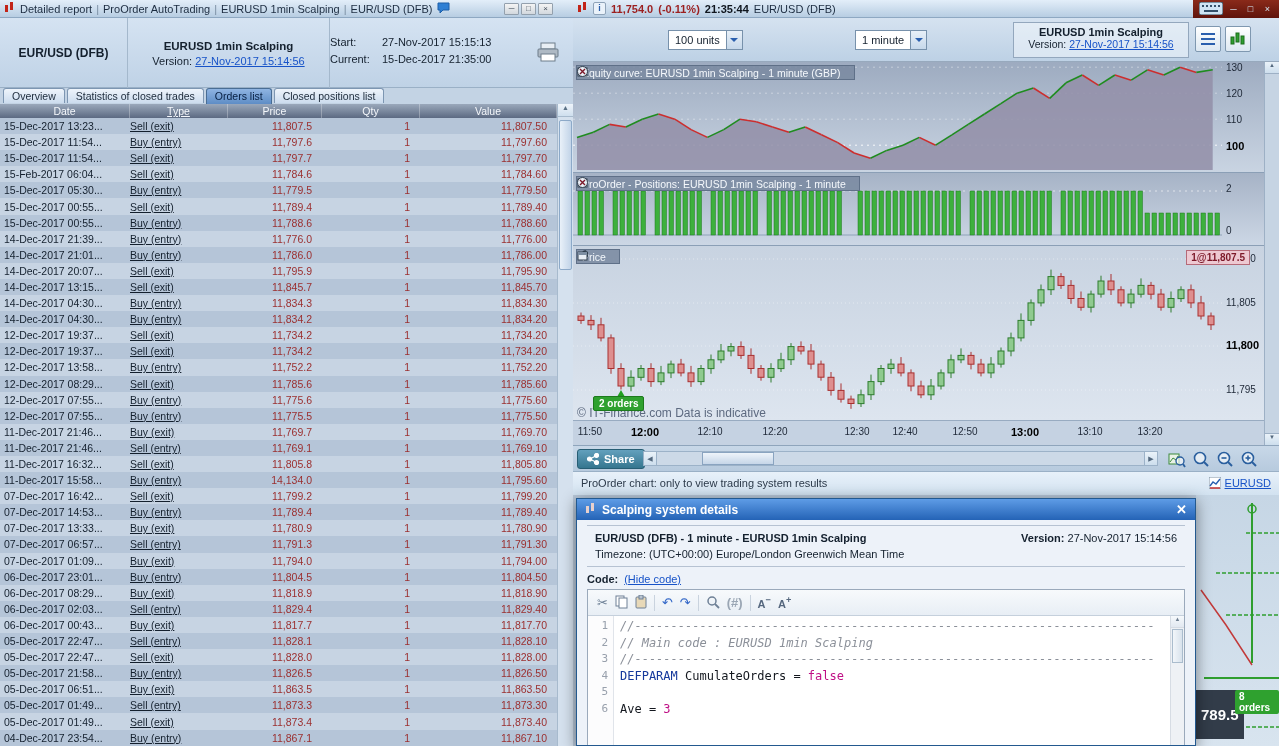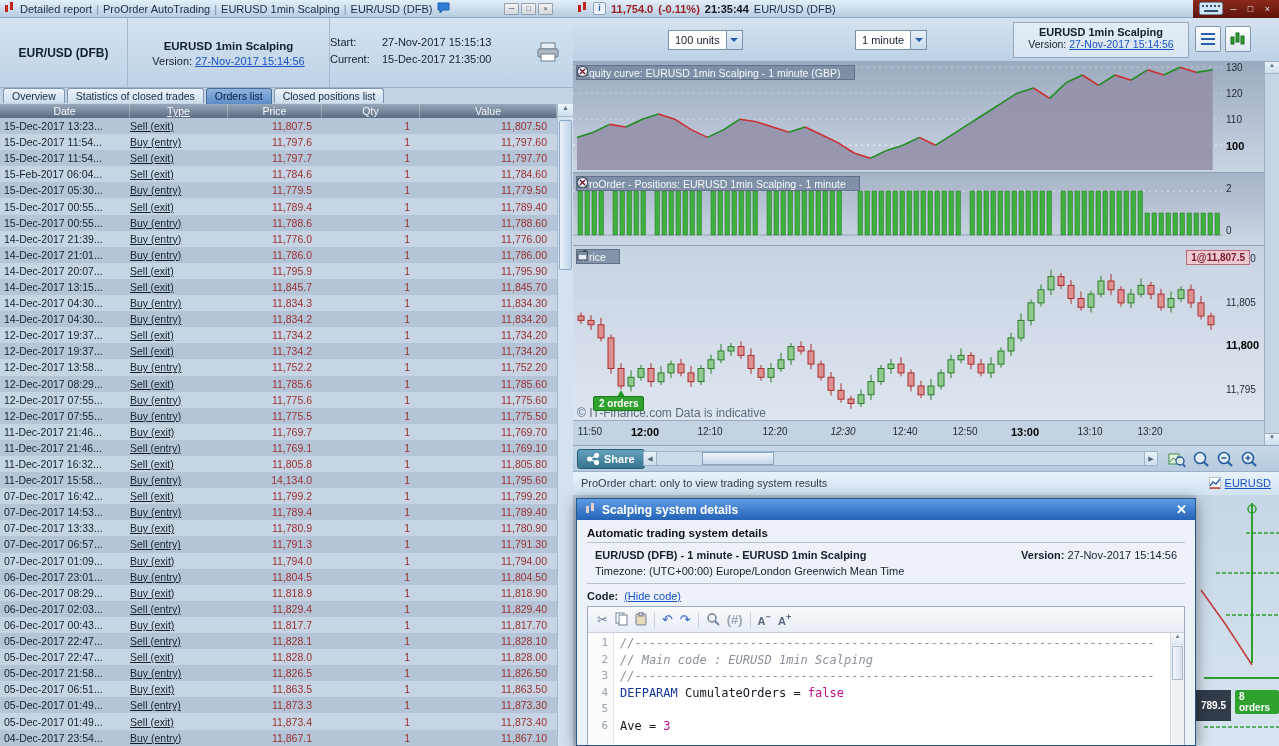--- a/index.html
+++ b/index.html
@@ -146,21 +146,21 @@
   
   .statusbar { position:absolute; top:471px; left:0; width:706px; height:24px;
                background:linear-gradient(#e8f1fa,#d2e2f0); border-top:1px solid #9ab0c6; }
   .statusbar .stext { position:absolute; left:8px; top:5px; color:#2c3a4a; }
   .statusbar .slink { position:absolute; right:8px; top:5px; display:flex; gap:4px; align-items:center; }
   .lowbg { position:absolute; top:495px; left:0; width:706px; height:251px; background:#b7c6d7; }
   
   .strip { position:absolute; left:1196px; top:495px; width:83px; height:251px; z-index:3;
            background:linear-gradient(#c6d6e5,#d8e4ef); overflow:hidden; }
   .sbadge1 { position:absolute; left:0; top:195px; background:#323c49; color:#fff;
-             font-size:10px; font-weight:bold; padding:10px 5px; }
+             font-size:15px; font-weight:bold; padding:16px 5px; }
   .sbadge2 { position:absolute; left:39px; top:195px; background:#2fa12f; color:#fff;
              font-size:10px; font-weight:bold; padding:1px 4px; border-radius:2px; }
   
   .dialog { position:absolute; left:576px; top:498px; width:620px; height:248px; z-index:10;
             background:#edf2f9; border:1px solid #23598f; box-shadow:0 3px 14px rgba(0,0,0,.45); overflow:hidden; }
   .dtitle { height:21px; background:linear-gradient(#5e9ce6,#2463b6); display:flex; align-items:center;
             gap:6px; padding:0 8px; color:#fff; font-weight:bold; font-size:12px; }
   .dclose { margin-left:auto; font-size:13px; font-weight:bold; color:#fff; cursor:pointer; }
   .dbody { padding:5px 10px 0 10px; }
   .dsection { font-weight:bold; font-size:11.5px; margin:2px 0 3px; color:#10161e; }
@@ -955,21 +955,21 @@
           <div class="ylab b" style="top: 93px;">11,800</div>
           <div class="ylab" style="top: 138px;">11,795</div>
         </div>
     </div>
 
     <div class="taxis" id="taxis">
         <div class="xlab" style="left: 17px;">11:50</div>
         <div class="xlab b" style="left: 72px;">12:00</div>
         <div class="xlab" style="left: 137px;">12:10</div>
         <div class="xlab" style="left: 202px;">12:20</div>
-        <div class="xlab" style="left: 270px; font-style: italic;">12:30</div>
+        <div class="xlab" style="left: 284px;">12:30</div>
         <div class="xlab" style="left: 332px;">12:40</div>
         <div class="xlab" style="left: 392px;">12:50</div>
         <div class="xlab b" style="left: 452px;">13:00</div>
         <div class="xlab" style="left: 517px;">13:10</div>
         <div class="xlab" style="left: 577px;">13:20</div>
       </div>
 
     <div class="chscroll">
       <div class="arr">▲</div>
       <div class="arr bot">▼</div>
@@ -1059,21 +1059,20 @@
     <span>
       <svg width="11" height="11">
           <rect x="1" y="3" width="3" height="7" fill="#e8d0cc"></rect>
           <rect x="6" y="0" width="3" height="8" fill="#e8d0cc"></rect>
         </svg>
     </span>
     <span>Scalping system details</span>
     <span class="dclose">✕</span>
   </div>
   <div class="dbody">
-    <div class="dsection">Automatic trading system details</div>
     <hr>
     <div class="dinfo">
       <div class="drow">
         <span class="dinst">EUR/USD (DFB) - 1 minute - EURUSD 1min Scalping</span>
         <span>
           <span class="dverlab">Version:</span>
           <span>27-Nov-2017 15:14:56</span>
         </span>
       </div>
       <div class="dtz">Timezone: (UTC+00:00) Europe/London Greenwich Mean Time</div>

